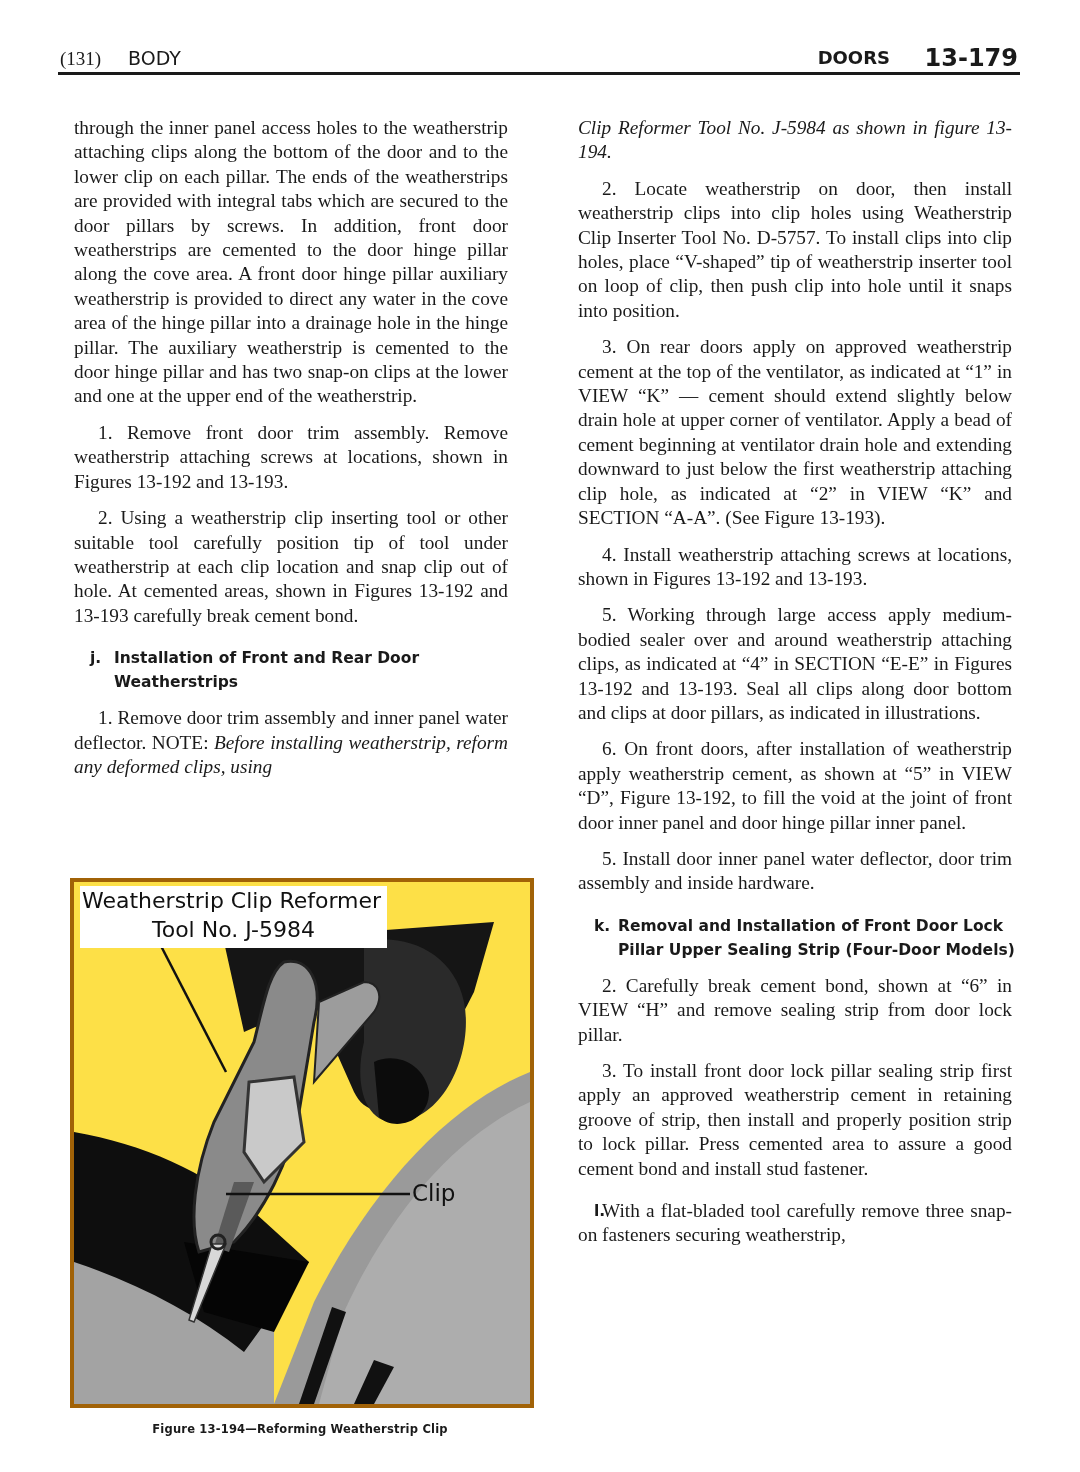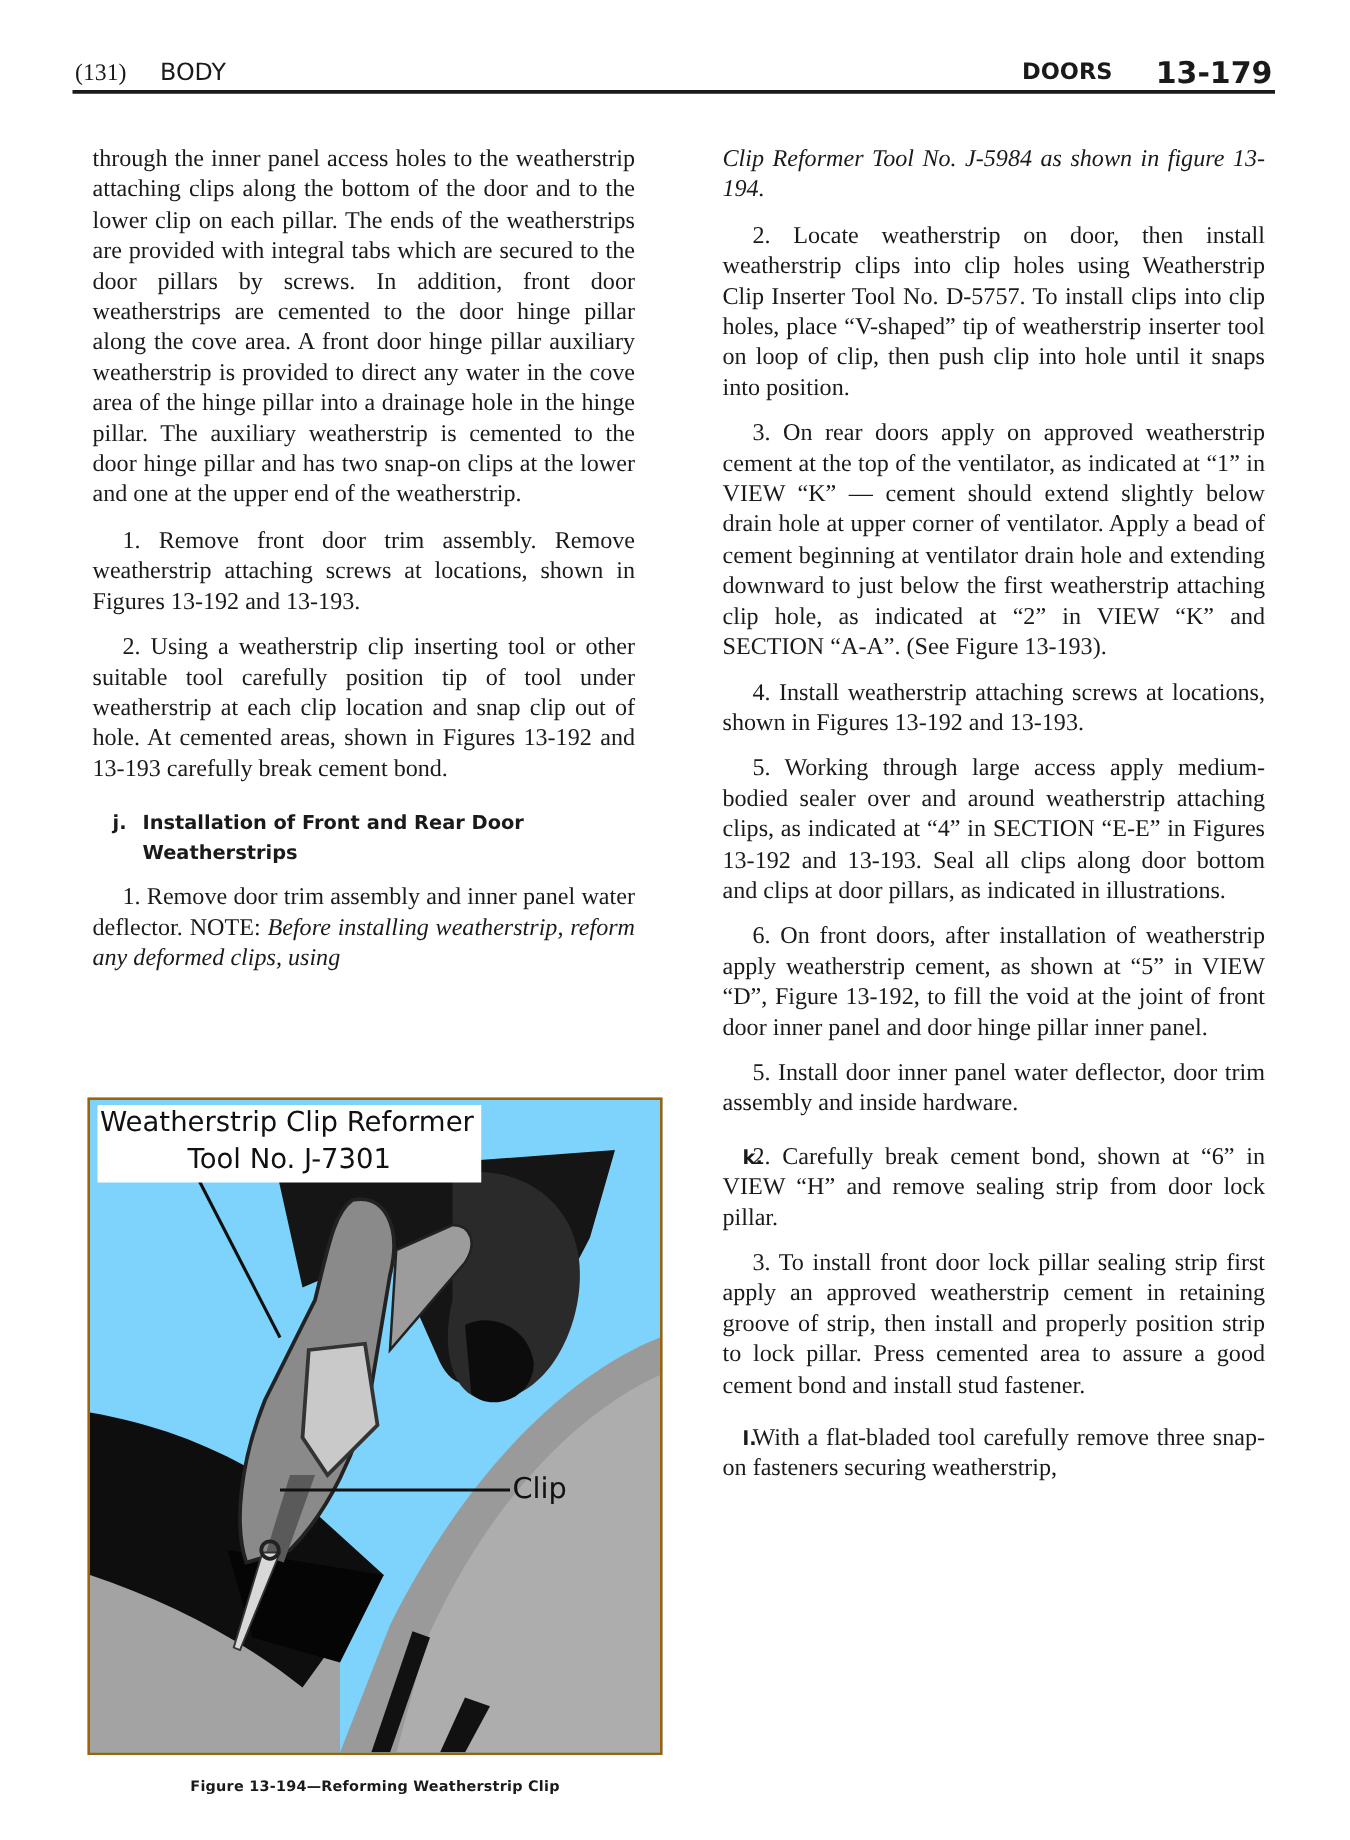--- a/index.html
+++ b/index.html
@@ -93,23 +93,23 @@
       position: absolute;
       left: 28px;
       top: 0;
     }
     .figure {
       position: absolute;
       left: 70px;
       top: 878px;
       width: 456px;
       height: 522px;
-      border: 2px solid #a16207;
+      border: 4px solid #a16207;
       overflow: hidden;
-      background: #7dd3fc;
+      background: #fde047;
     }
     .figure svg { position: absolute; left: 0; top: 0; }
     .fig-label-top {
       position: absolute;
       left: 6px;
       top: 4px;
       font-family: "DejaVu Sans", sans-serif;
       font-size: 22px;
       line-height: 29px;
       background: #ffffff;
@@ -186,37 +186,38 @@
 
     <line x1="86" y1="62" x2="152" y2="190" stroke="#111" stroke-width="2.5"></line>
 
     <line x1="152" y1="312" x2="336" y2="312" stroke="#111" stroke-width="2.5"></line>
 
     <path d="M258 425 L 272 430 L 240 522 L 225 522 Z" fill="#111"></path>
     <path d="M300 478 L 320 485 L 300 522 L 280 522 Z" fill="#111"></path>
   </svg>
   <div class="fig-label-top">
     <span>Weatherstrip Clip Reformer</span>
-    <span class="line2">Tool No. J-7301</span>
+    <span class="line2">Tool No. J-5984</span>
   </div>
   <div class="fig-label-clip">Clip</div>
 </div>
 <div class="caption">Figure 13-194—Reforming Weatherstrip Clip</div>
 
 <div class="col col-right">
   <p><em>Clip Reformer Tool No. J-5984 as shown in figure 13-194.</em></p>
   <p class="indent">2. Locate weatherstrip on door, then install weatherstrip clips into clip holes using Weather­strip Clip Inserter Tool No. D-5757. To install clips into clip holes, place “V-shaped” tip of weatherstrip inserter tool on loop of clip, then push clip into hole until it snaps into position.</p>
   <p class="indent">3. On rear doors apply on approved weather­strip cement at the top of the ventilator, as in­dicated at “1” in VIEW “K” — cement should ex­tend slightly below drain hole at upper corner of ventilator. Apply a bead of cement beginning at ventilator drain hole and extending down­ward to just below the first weatherstrip attach­ing clip hole, as indicated at “2” in VIEW “K” and SECTION “A-A”. (See Figure 13-193).</p>
   <p class="indent">4. Install weatherstrip attaching screws at locations, shown in Figures 13-192 and 13-193.</p>
   <p class="indent">5. Working through large access apply me­dium-bodied sealer over and around weather­strip attaching clips, as indicated at “4” in SEC­TION “E-E” in Figures 13-192 and 13-193. Seal all clips along door bottom and clips at door pillars, as indicated in illustrations.</p>
   <p class="indent">6. On front doors, after installation of weath­erstrip apply weatherstrip cement, as shown at “5” in VIEW “D”, Figure 13-192, to fill the void at the joint of front door inner panel and door hinge pillar inner panel.</p>
   <p class="indent">5. Install door inner panel water deflector, door trim assembly and inside hardware.</p>
 
   <div class="heading">
     <span class="letter">k.</span>
+    <span>Removal and Installation of Front Door Lock Pillar Upper Sealing Strip (Four-Door Models)</span>
   </div>
   <p class="indent">2. Carefully break cement bond, shown at “6” in VIEW “H” and remove sealing strip from door lock pillar.</p>
   <p class="indent">3. To install front door lock pillar sealing strip first apply an approved weatherstrip ce­ment in retaining groove of strip, then install and properly position strip to lock pillar. Press cemented area to assure a good cement bond and install stud fastener.</p>
 
   <div class="heading">
     <span class="letter">l.</span>
   </div>
   <p class="indent">With a flat-bladed tool carefully remove three snap-on fasteners securing weatherstrip,</p>
 </div>
 

